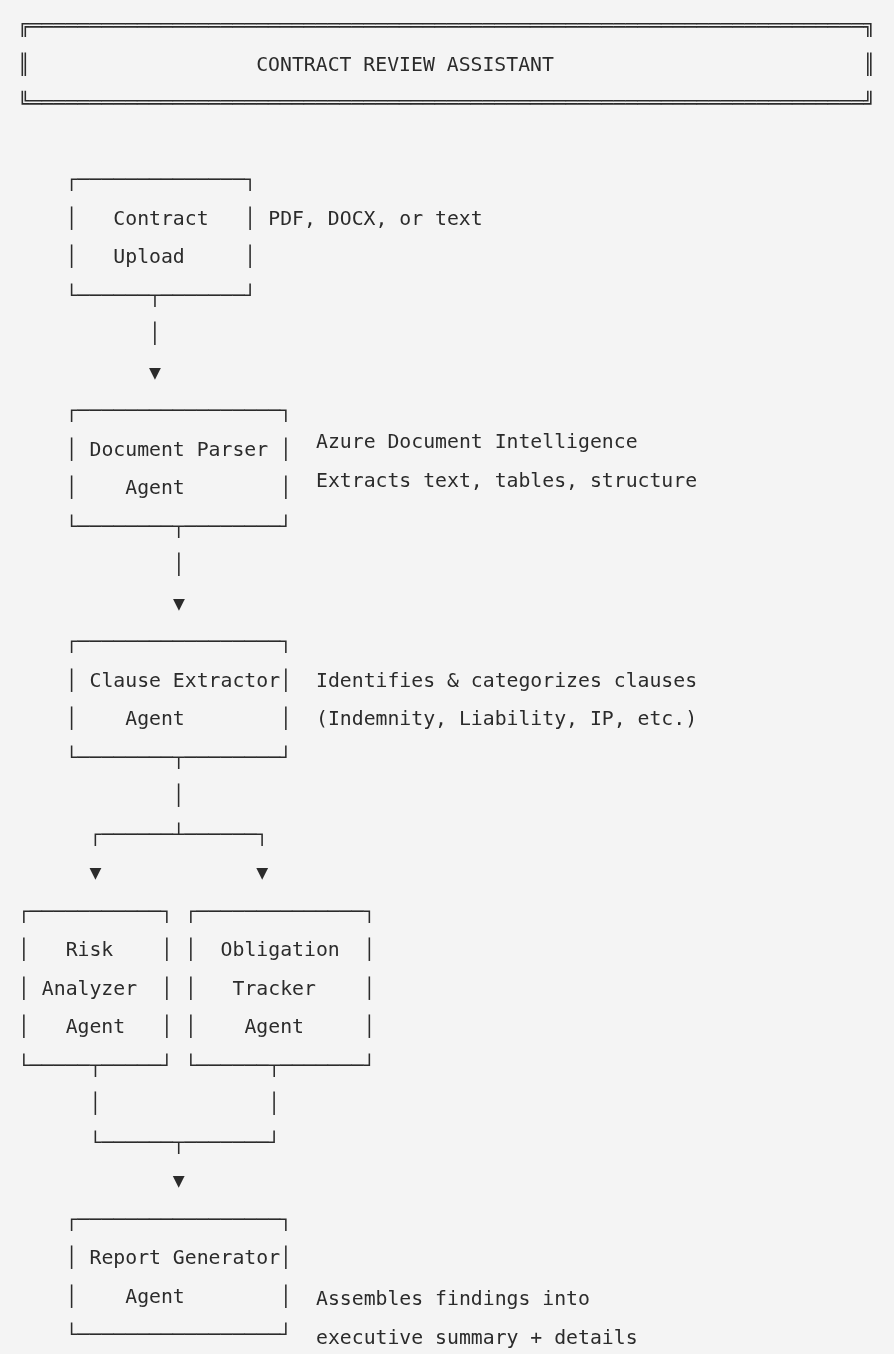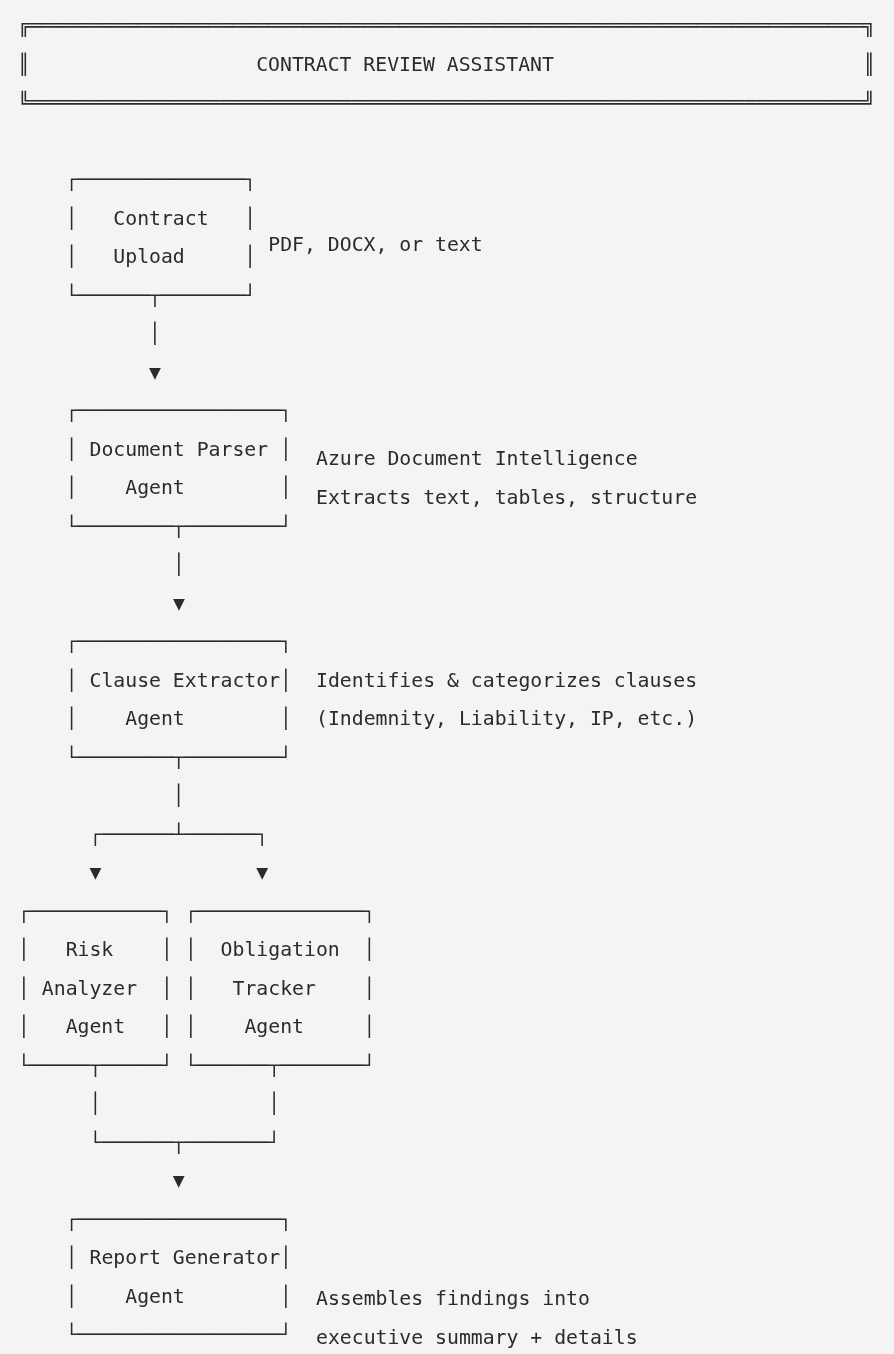--- a/index.html
+++ b/index.html
@@ -19,21 +19,21 @@
     color: #2b2b2b;
     white-space: pre;
     letter-spacing: 0;
   }
   
   .pos-banner   { left: 18px;     top: 7px; }
   .pos-upload   { left: 65.7px;   top: 161px; }
   .pos-upload-a { left: 268.3px;  top: 199.5px; }
   .pos-conn-a   { left: 149.1px;  top: 315px; }
   .pos-parser   { left: 65.7px;   top: 392px; }
-  .pos-parser-a { left: 316px;    top: 440px; }
+  .pos-parser-a { left: 316px;    top: 423px; }
   .pos-conn-b   { left: 173px;    top: 546px; }
   .pos-clause   { left: 65.7px;   top: 623px; }
   .pos-clause-a { left: 316px;    top: 661.5px; text-align: center; }
   .pos-split    { left: 89.5px;   top: 777px; }
   .pos-risk     { left: 18px;     top: 892.5px; }
   .pos-oblig    { left: 184.9px;  top: 892.5px; }
   .pos-merge    { left: 89.5px;   top: 1085px; }
   .pos-report   { left: 65.7px;   top: 1200.5px; }
   .pos-report-a { left: 316px;    top: 1236px; margin-top: 44px; }
 </style>
@@ -44,21 +44,21 @@
 
   <pre class="art pos-banner" style="color: rgb(43, 43, 43);">╔══════════════════════════════════════════════════════════════════════╗
 ║                   CONTRACT REVIEW ASSISTANT                          ║
 ╚══════════════════════════════════════════════════════════════════════╝</pre>
 
   <pre class="art pos-upload" style="color: rgb(43, 43, 43);">┌──────────────┐
 │   Contract   │
 │   Upload     │
 └──────┬───────┘</pre>
 
-  <pre class="art pos-upload-a" style="color: rgb(43, 43, 43); margin-top: 26px;">PDF, DOCX, or text</pre>
+  <pre class="art pos-upload-a" style="color: rgb(43, 43, 43);">PDF, DOCX, or text</pre>
 
   <pre class="art pos-conn-a" style="color: rgb(43, 43, 43);">│
 ▼</pre>
 
   <pre class="art pos-parser" style="color: rgb(43, 43, 43);">┌─────────────────┐
 │ Document Parser │
 │    Agent        │
 └────────┬────────┘</pre>
 
   <pre class="art pos-parser-a" style="color: rgb(43, 43, 43);">Azure Document Intelligence

